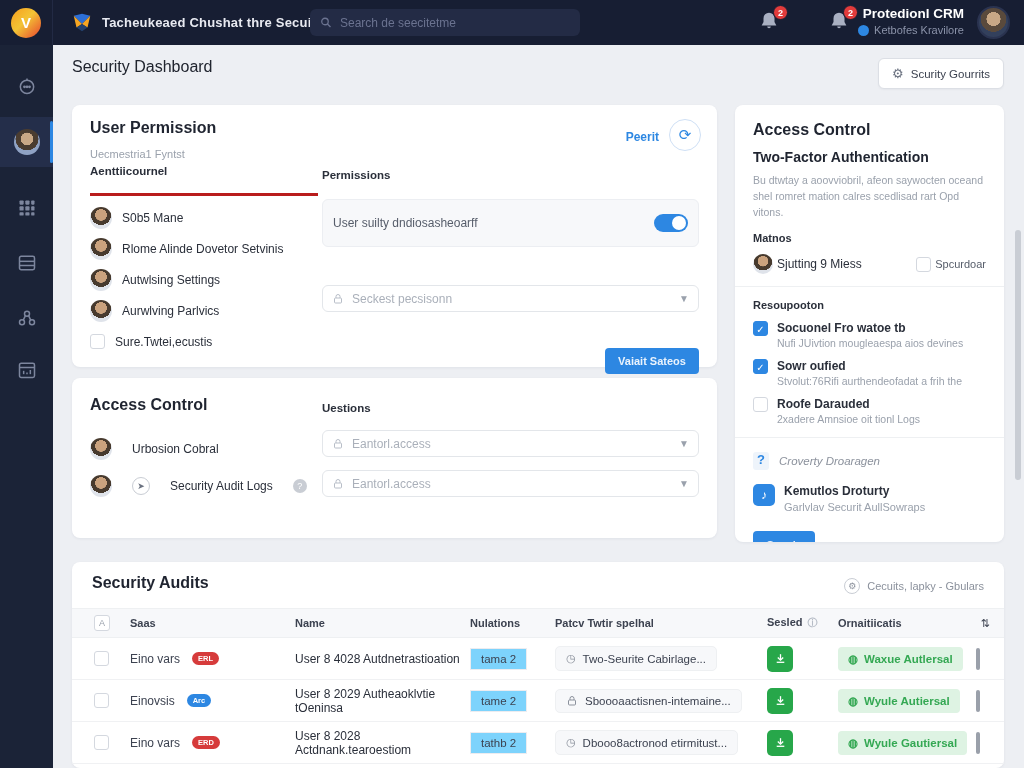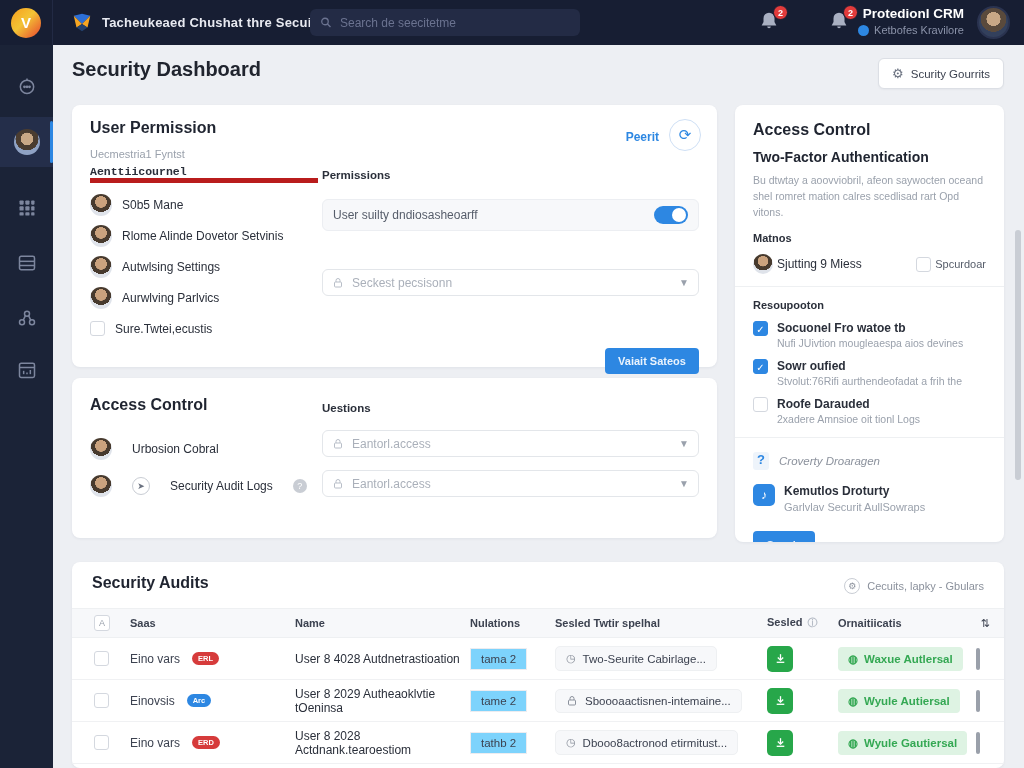--- a/index.html
+++ b/index.html
@@ -28,49 +28,49 @@
 
   
   .sidebar { position:absolute; left:0; top:45px; width:53px; height:723px; background:#1b2337; }
   .side-item { position:absolute; left:0; width:53px; height:46px; display:flex; align-items:center; justify-content:center; color:#7d869e; cursor:pointer; }
   .side-item svg { width:20px; height:20px; }
   .side-item.active { background:#242e4a; height:50px; }
   .side-item.active::after { content:""; position:absolute; right:0; top:4px; bottom:4px; width:3px; background:#2d87e2; border-radius:2px; }
   .side-avatar { width:26px; height:26px; border-radius:50%; background:radial-gradient(circle at 50% 38%, #c9a886 0 30%, #4a3c30 31% 55%, #8fa2c4 56%); }
 
   
-  .page-title { position:absolute; left:72px; top:58px; font-size:20px; font-weight:bold; color:#20242e; }
+  .page-title { position:absolute; left:72px; top:58px; font-size:16px; font-weight:normal; color:#20242e; }
   .settings-btn { position:absolute; right:20px; top:58px; height:31px; background:#fff; border:1px solid #dcdfe5; border-radius:6px; display:flex; align-items:center; gap:7px; padding:0 13px; font-size:11.5px; color:#3c4250; cursor:pointer; box-shadow:0 1px 2px rgba(20,30,50,.04); }
   .settings-btn .gear { color:#6b7280; font-size:13px; }
 
   
   .card { position:absolute; background:#fff; border-radius:8px; box-shadow:0 1px 3px rgba(25,35,60,.06); }
   .card1 { left:72px; top:105px; width:645px; height:262px; }
   .card2 { left:72px; top:378px; width:645px; height:160px; }
   .card3 { left:735px; top:105px; width:269px; height:437px; overflow:hidden; }
   .card4 { left:72px; top:562px; width:932px; height:206px; }
 
   .c-title { font-size:16px; font-weight:bold; color:#1f2430; }
   .c-sub { font-size:11px; color:#9aa1ac; margin-top:5px; }
   .sec-label { font-size:11.5px; font-weight:bold; color:#2a2f3a; }
 
   
   .card1 .c-title { position:absolute; left:18px; top:14px; }
   .card1 .c-sub { position:absolute; left:18px; top:38px; }
   .permit { position:absolute; right:58px; top:25px; color:#2d87e2; font-size:12px; font-weight:bold; cursor:pointer; }
   .permit-circle { position:absolute; right:16px; top:14px; width:32px; height:32px; border:1px solid #cfe0f5; border-radius:50%; color:#2d87e2; display:flex; align-items:center; justify-content:center; font-size:15px; cursor:pointer; }
   .col-left { position:absolute; left:18px; top:60px; width:228px; }
-  .col-left .sec-label { display:block; padding-bottom:0; border-bottom:5px solid #b91c1c;font-family:Liberation Mono, monospace; }
+  .col-left .sec-label { display:block; padding-bottom:16px; border-bottom:3px solid #b91c1c; }
   .u-row { display:flex; align-items:center; gap:10px; height:31px; cursor:pointer; }
   .avatar { width:22px; height:22px; border-radius:50%; flex:0 0 auto; background:radial-gradient(circle at 50% 36%, #caa27e 0 32%, #473a2e 33% 56%, #dfe3ea 57%); }
   .u-name { font-size:12px; color:#2a2f3a; }
   .chk { width:15px; height:15px; border:1px solid #d4d8df; border-radius:3px; background:#fff; flex:0 0 auto; }
   .chk.on { background:#2d87e2; border-color:#2d87e2; color:#fff; font-size:10px; line-height:15px; text-align:center; }
   .col-right { position:absolute; left:250px; top:60px; width:377px; }
-  .toggle-box { margin-top:16px; height:32px; background:#f7f8fa; border:1px solid #eceef2; border-radius:6px; display:flex; align-items:center; justify-content:space-between; padding:0 10px; }
+  .toggle-box { margin-top:16px; height:48px; background:#f7f8fa; border:1px solid #eceef2; border-radius:6px; display:flex; align-items:center; justify-content:space-between; padding:0 10px; }
   .toggle-box span { font-size:12px; color:#565d6a; }
   .toggle { width:34px; height:18px; background:#2d87e2; border-radius:10px; position:relative; cursor:pointer; }
   .toggle::after { content:""; position:absolute; right:2px; top:2px; width:14px; height:14px; background:#fff; border-radius:50%; }
   .select { height:27px; border:1px solid #e3e6ea; border-radius:6px; display:flex; align-items:center; gap:8px; padding:0 9px; cursor:pointer; background:#fff; }
   .select .ph { font-size:12px; color:#aab0ba; flex:1; }
   .select .chev { color:#9aa1ac; font-size:10px; }
   .card1 .select { margin-top:38px; }
   .btn-blue { background:#2d87e2; color:#eaf3fd; border:none; border-radius:4px; font-size:11px; font-weight:bold; cursor:pointer; font-family:"Liberation Sans",sans-serif; }
   .save-btn { position:absolute; right:0; top:183px; width:94px; height:26px; }
 
@@ -383,21 +383,21 @@
     <div class="tbl-meta">
       <span class="ic">⚙</span>
       <span>Cecuits, lapky - Gbulars</span>
     </div>
 
     <div class="thead tgrid">
       <span class="hbox">A</span>
       <span class="h">Saas</span>
       <span class="h">Name</span>
       <span class="h">Nulations</span>
-      <span class="h">Sesled Twtir spelhal</span>
+      <span class="h">Patcv Twtir spelhal</span>
       <span class="h"><span>Sesled</span><span class="info-i">ⓘ</span></span>
       <span class="h">Ornaitiicatis</span>
       <span class="sort">⇅</span>
     </div>
 
     <div class="trow tgrid" style="top:76px;">
       <span class="chk"></span>
       <span class="name-cell">
           <span class="nm">Eino vars</span>
           <span class="mini-badge red">ERL</span>

